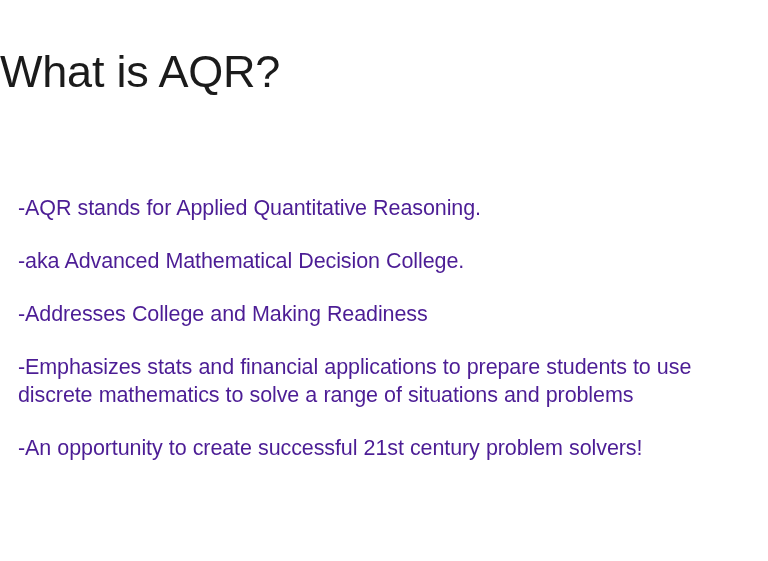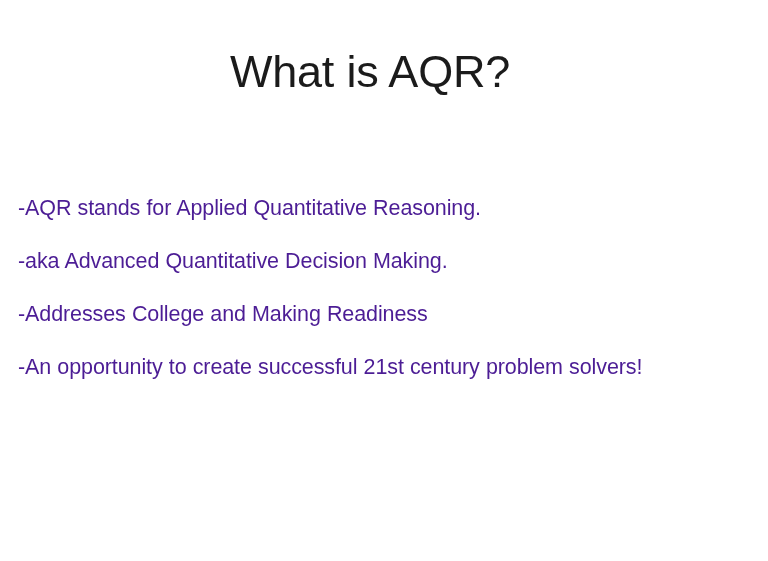--- a/index.html
+++ b/index.html
@@ -17,21 +17,20 @@
     height: 561px;
     background: #ffffff;
     overflow: hidden;
     box-sizing: border-box;
   }
   .slide-title {
     position: absolute;
     left: 0;
     top: 14px;
     width: 740px;
-    text-align: center;
     font-size: 45px;
     font-weight: 400;
     line-height: 56px;
     letter-spacing: -0.2px;
     color: #1b1b1b;
     white-space: nowrap;
   }
   .body-block {
     position: absolute;
     left: 18px;
@@ -57,18 +56,19 @@
 </style>
 </head>
 <body>
 
 <div class="slide">
 
   <h1 class="slide-title">What is AQR?</h1>
 
   <div class="body-block">
     <p class="bullet-line">-AQR stands for Applied Quantitative Reasoning.</p>
-    <p class="bullet-line">-aka Advanced Quantitative Decision Making.</p>
+    <p class="bullet-line">-aka Advanced Mathematical Decision College.</p>
     <p class="bullet-line">-Addresses College and Making Readiness</p>
+    <p class="bullet-line wrap">-Emphasizes stats and financial applications to prepare students to use discrete mathematics to solve a range of situations and problems</p>
     <p class="bullet-line">-An opportunity to create successful 21st century problem solvers!</p>
   </div>
 
 </div>
 
 </body></html>

